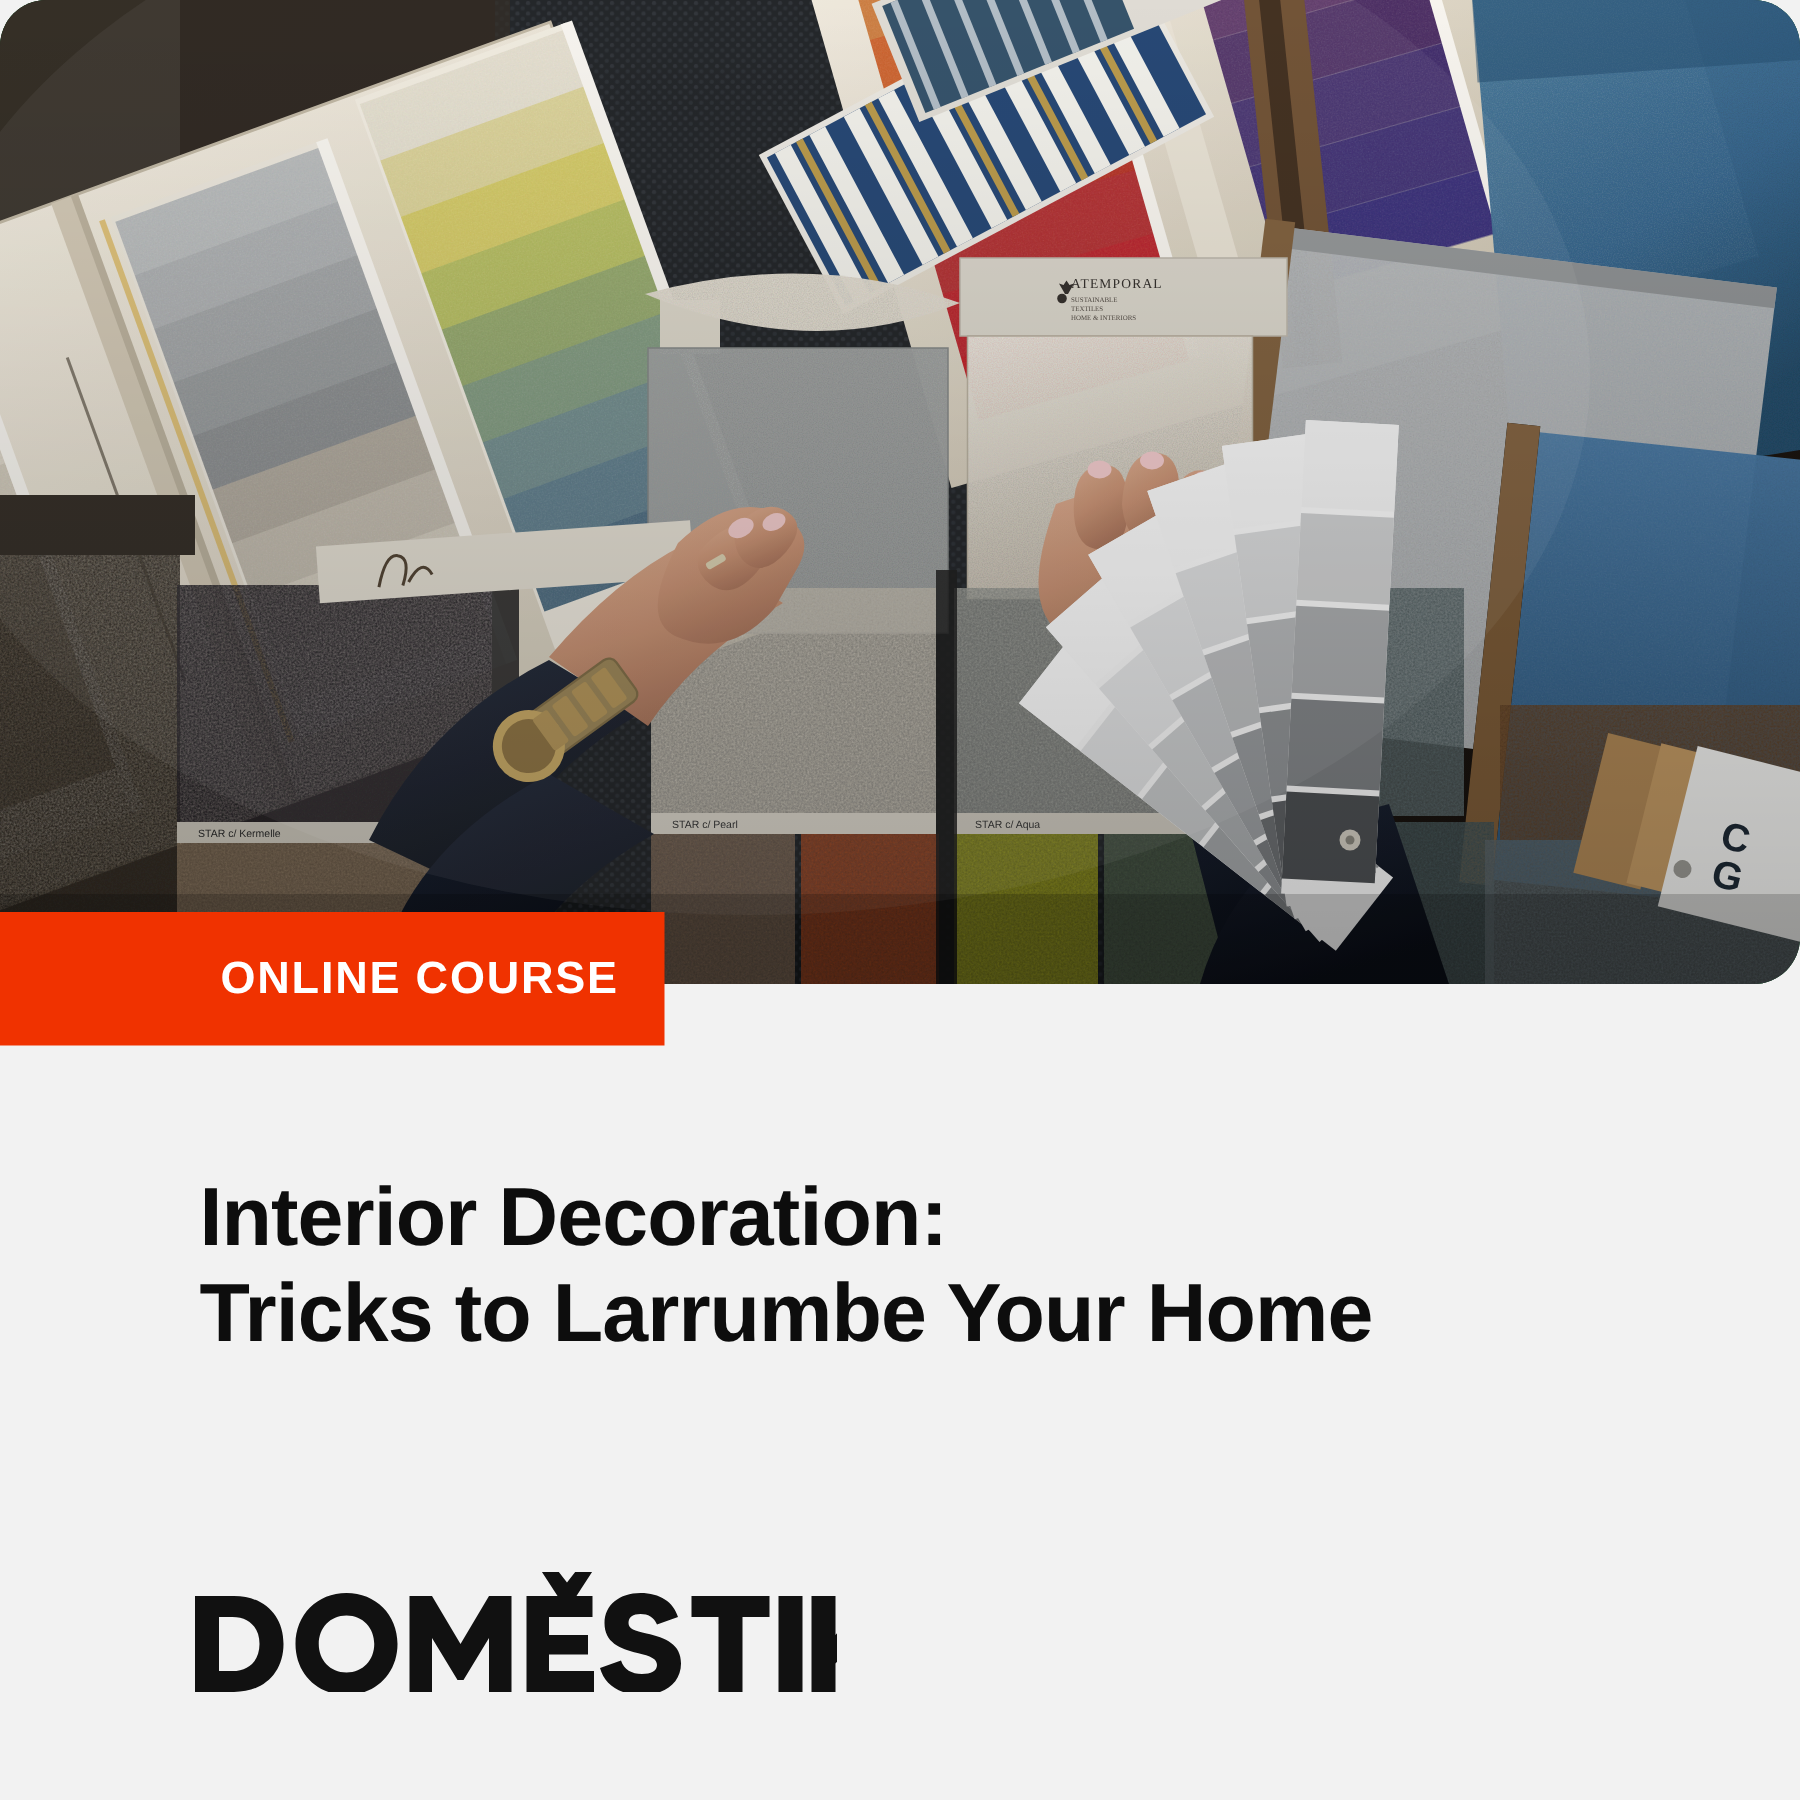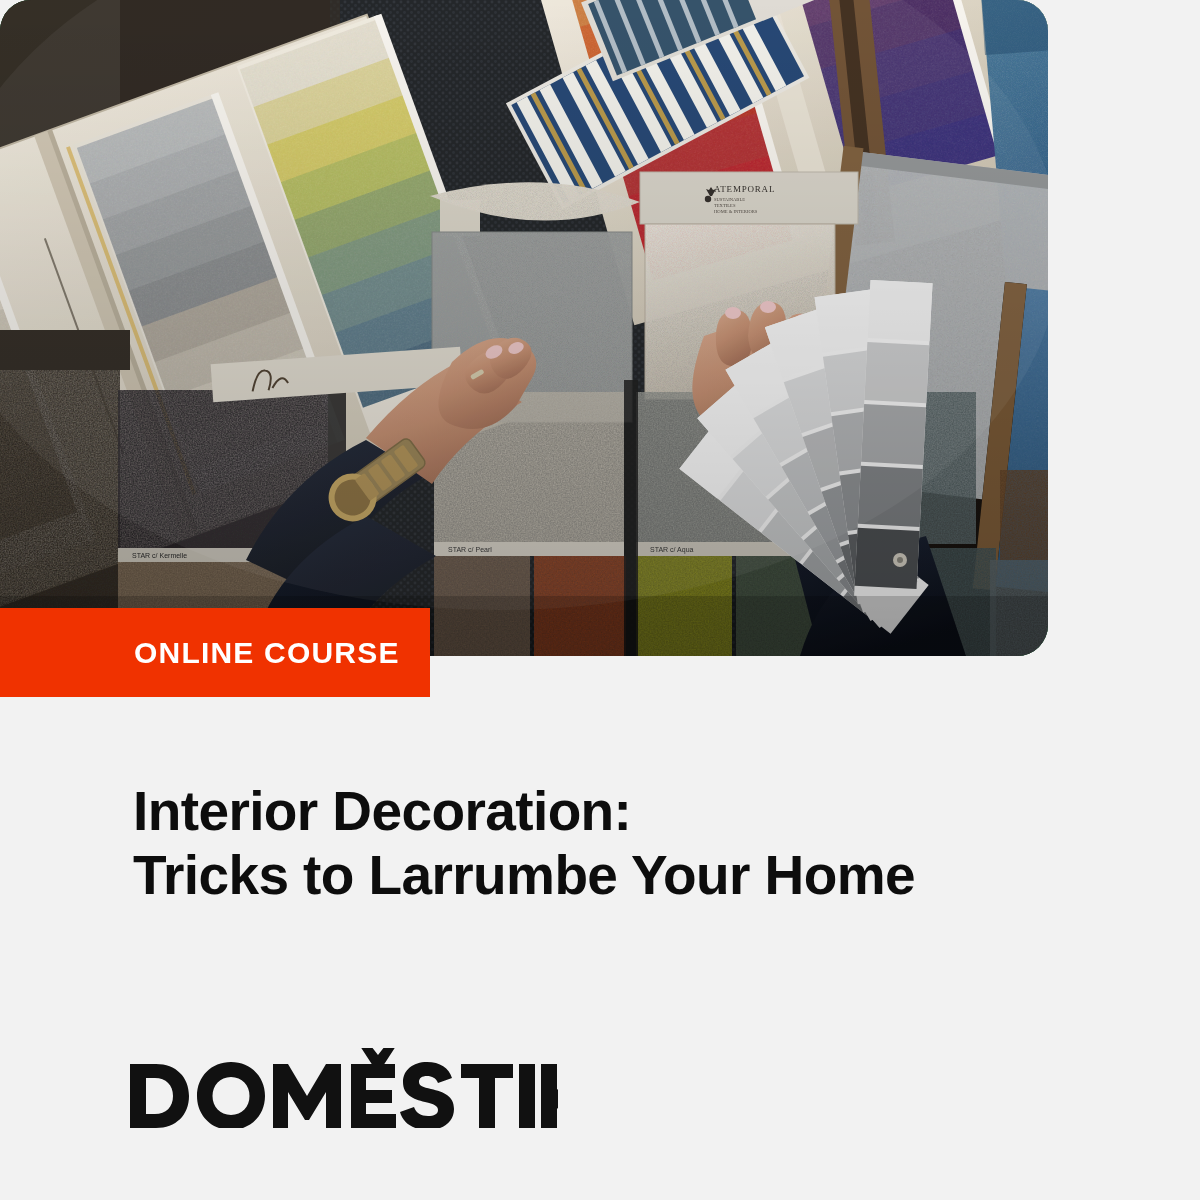--- a/index.html
+++ b/index.html
@@ -7,30 +7,30 @@
     width:1200px;height:1200px;
     background:#f2f2f2;
     font-family:"Liberation Sans","DejaVu Sans",sans-serif;
     overflow:hidden;
     position:relative;
   }
   #card{position:absolute;inset:0;background:#f2f2f2;}
 
   
   #photo{
-    position:absolute;left:0;top:0;width:1048px;height:656px;
+    position:absolute;left:0;top:0;width:1200px;height:656px;
     overflow:hidden;background:#22c55e;border-radius:31px;
   }
   #photo svg{display:block;width:1200px;height:656px;}
 
   
   #badge{
     position:absolute;left:0;top:608px;width:430px;height:89px;
     background:#f03200;
-    display:flex;align-items:center;
+    display:flex;align-items:center;padding-left:13px;
   }
   #badge .lbl{
     color:#ffffff;
     font-size:30px;
     font-weight:700;
     letter-spacing:1.2px;
     margin-left:134px;
     line-height:1;
     white-space:nowrap;
     font-family:"Liberation Sans","DejaVu Sans",sans-serif;

